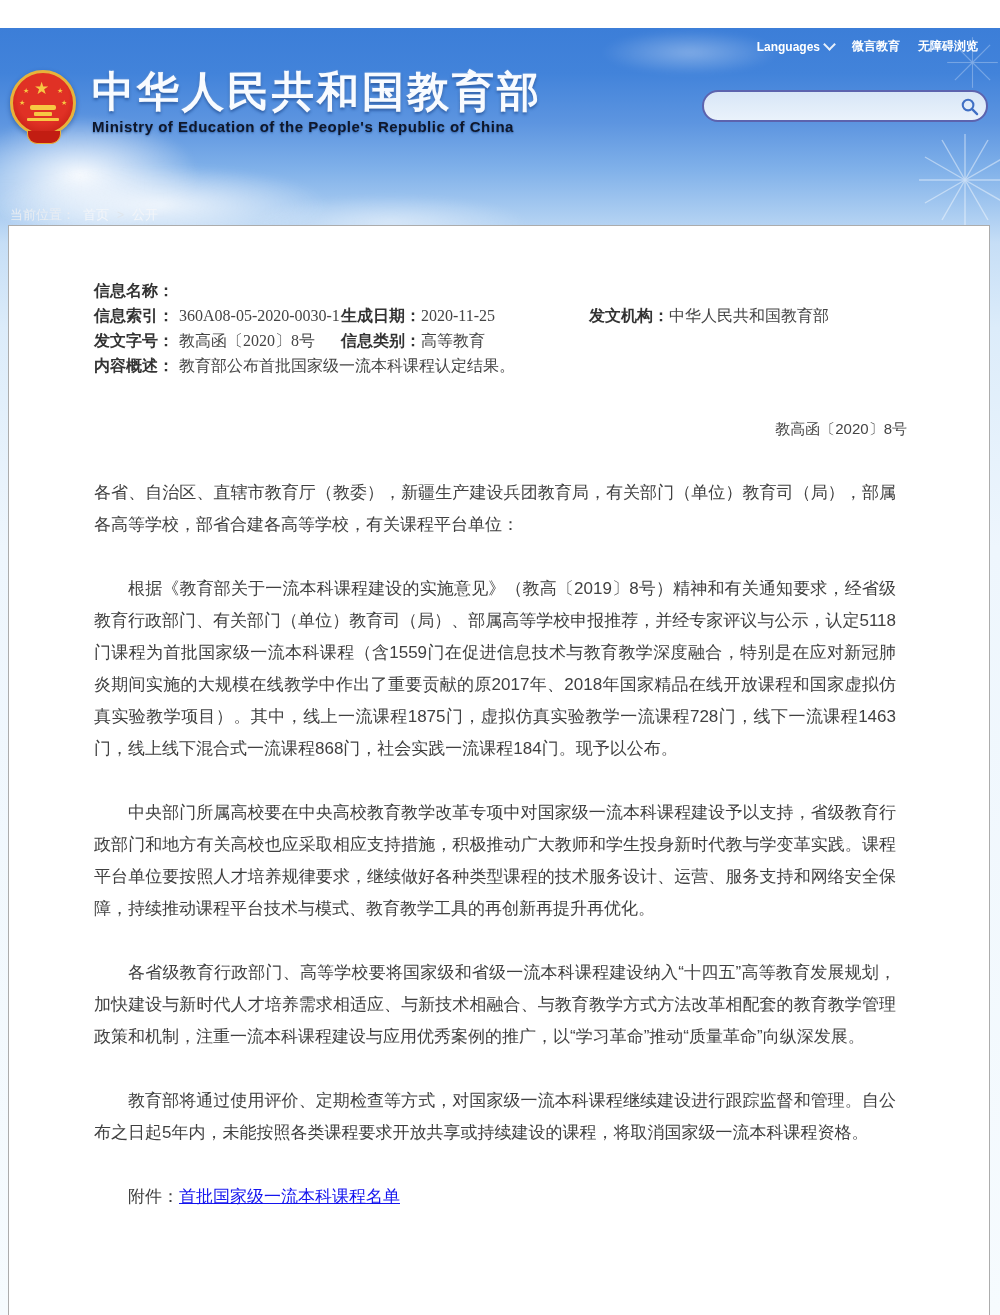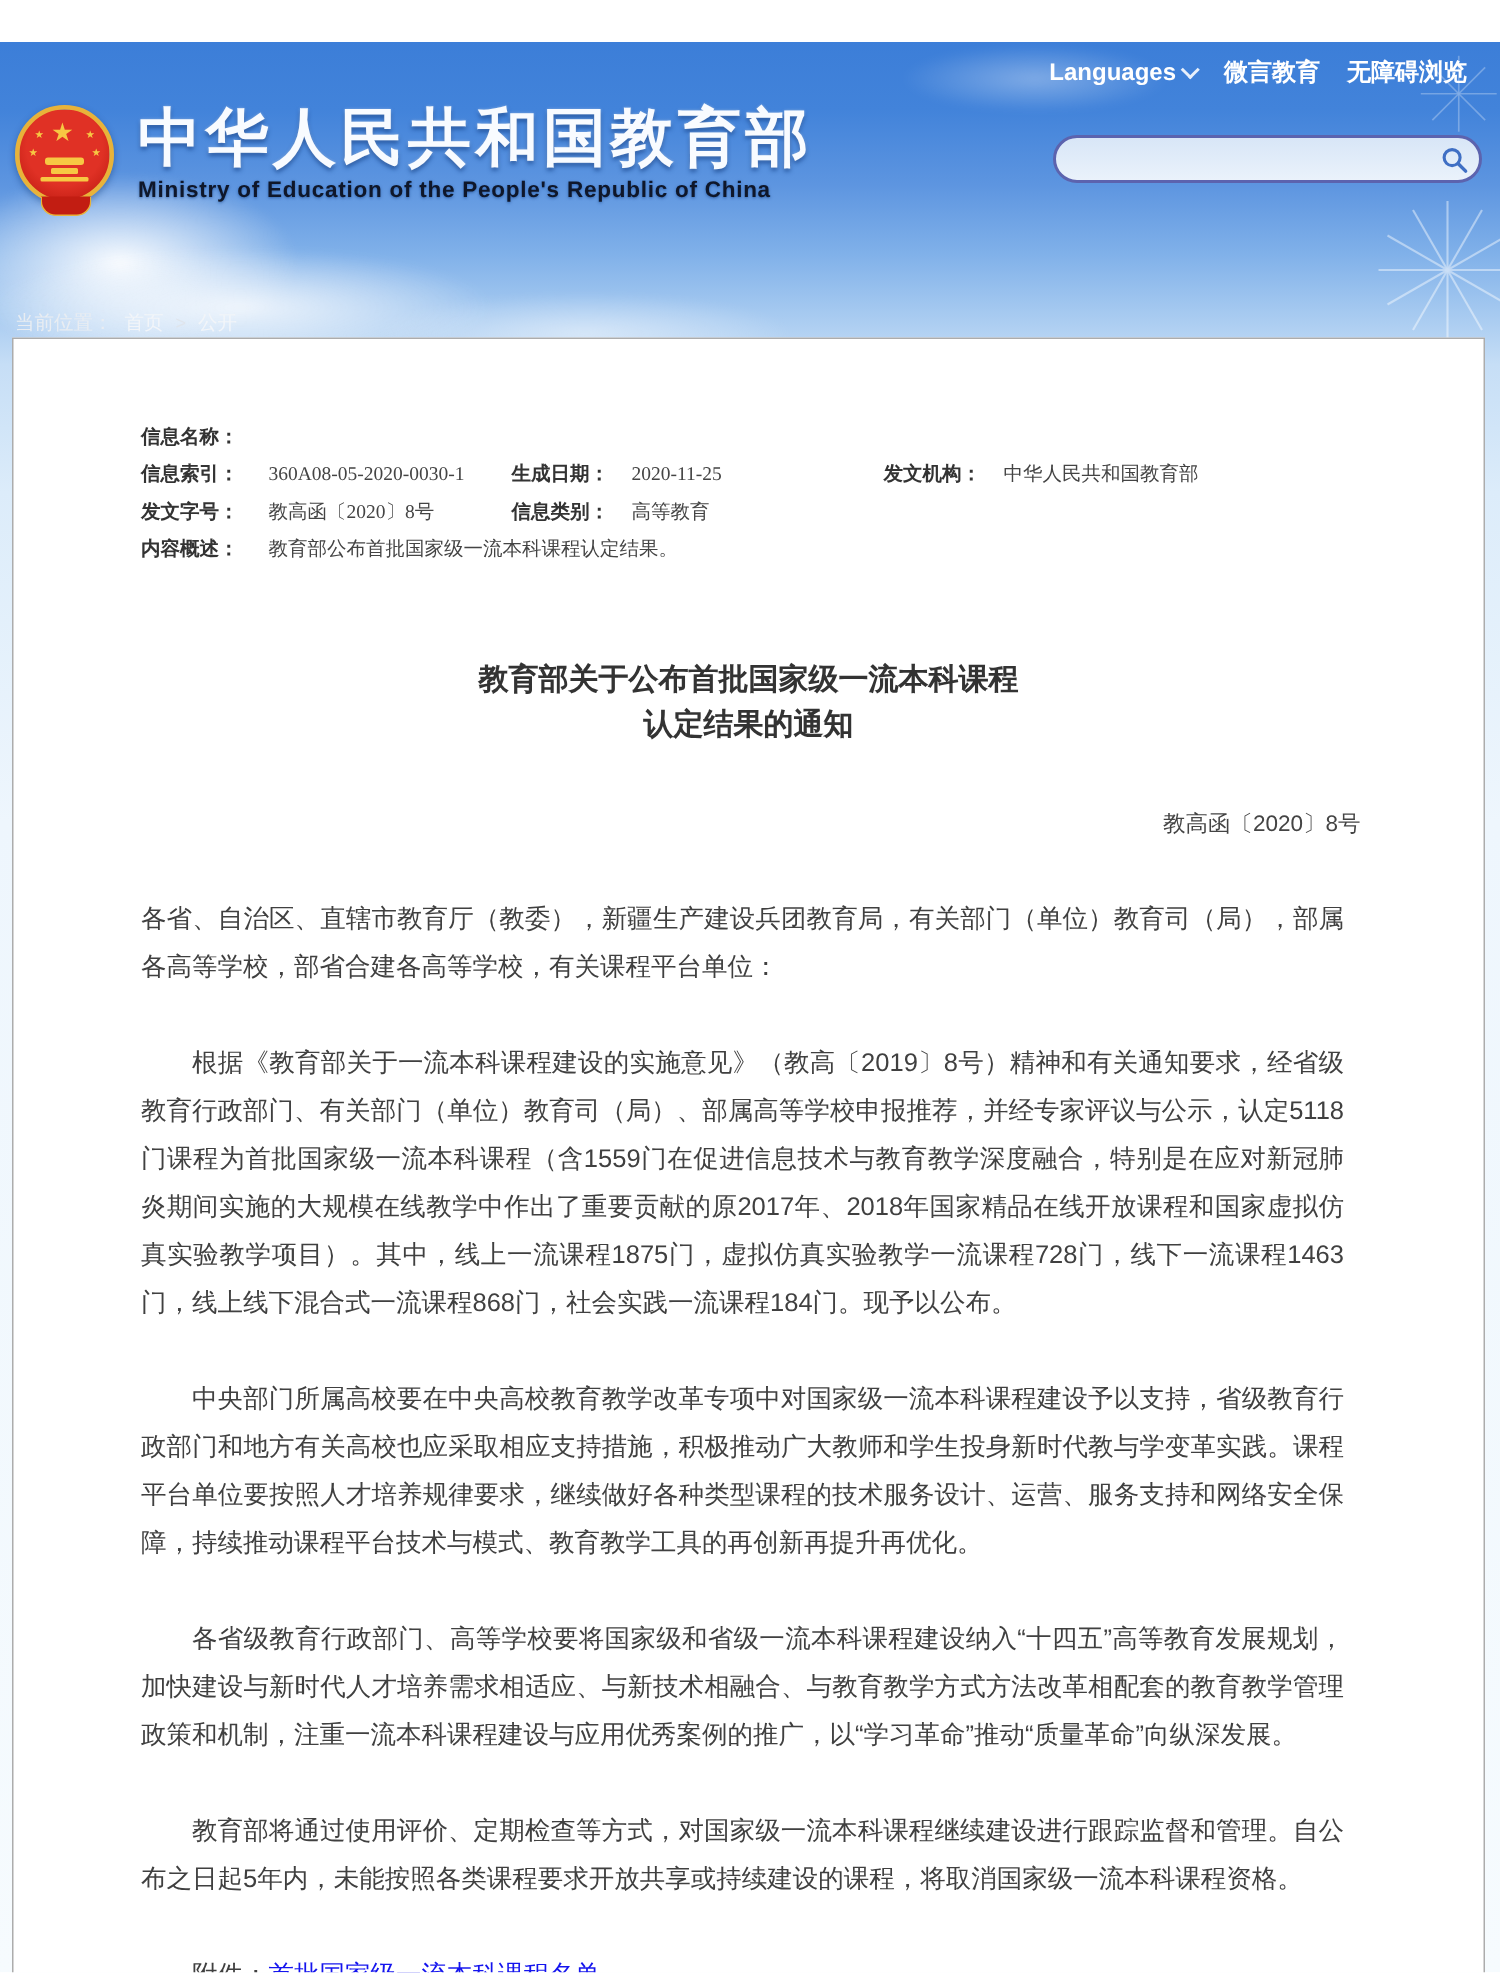--- a/index.html
+++ b/index.html
@@ -14,21 +14,21 @@
   .cloud{position:absolute;background:radial-gradient(ellipse at center,rgba(255,255,255,.95),rgba(255,255,255,0) 70%);filter:blur(3px);}
   .c1{left:-40px;top:115px;width:240px;height:120px;}
   .c2{left:-10px;top:165px;width:340px;height:80px;opacity:.85;}
   .c3{left:250px;top:195px;width:280px;height:55px;opacity:.5;}
   .c4{left:600px;top:30px;width:180px;height:45px;opacity:.35;}
   .dandelion{position:absolute;opacity:.55;}
   .d1{left:915px;top:130px;width:100px;height:100px;}
   .d2{left:945px;top:35px;width:55px;height:55px;opacity:.35;}
 
   
-  .toplinks{position:absolute;top:38px;right:22px;color:#fff;font-size:16px;font-weight:bold;display:flex;align-items:center;gap:18px;}
+  .toplinks{position:absolute;top:38px;right:22px;color:#fff;font-size:12px;font-weight:bold;display:flex;align-items:center;gap:18px;}
   .toplinks a{color:#fff;text-decoration:none;cursor:pointer;}
   .chev{display:inline-block;width:7px;height:7px;border-right:2px solid #e8f0fb;border-bottom:2px solid #e8f0fb;transform:rotate(45deg);margin-left:5px;vertical-align:2px;}
 
   
   .logo-row{position:absolute;left:10px;top:70px;display:flex;align-items:flex-start;}
   .emblem{position:relative;width:60px;height:60px;border-radius:50%;
           background:radial-gradient(circle at 50% 42%,#e03125 55%,#b5150c 100%);
           border:3px solid #e8b33a;box-shadow:0 2px 5px rgba(0,40,100,.4);flex:0 0 auto;}
   .emblem .ribbon{position:absolute;left:14px;top:58px;width:32px;height:12px;background:#c21d12;border:1px solid #e8b33a;border-top:none;border-radius:0 0 10px 10px;}
   .star{position:absolute;color:#f7c843;line-height:1;}
@@ -54,21 +54,21 @@
 
   
   .breadcrumb{position:absolute;left:10px;top:206px;font-size:13px;color:#e9edf2;display:flex;gap:8px;align-items:center;}
   .breadcrumb a{color:#f2f5f9;text-decoration:none;cursor:pointer;}
   .crumb-sep{color:#dfe5ec;font-size:12px;}
 
   
   .panel{position:absolute;left:8px;top:225px;width:982px;height:1100px;background:#fff;border:1px solid #acacac;box-sizing:border-box;}
 
   
-  .meta{margin:52px 60px 0 85px;font-family:"Liberation Serif","DejaVu Serif",serif;font-size:13px;color:#444;}
+  .meta{margin:52px 60px 0 85px;font-family:"Liberation Serif","DejaVu Serif",serif;font-size:16px;color:#444;}
   .m-row{display:flex;line-height:25px;white-space:nowrap;}
   .m-label{font-weight:bold;color:#333;width:85px;flex:0 0 auto;}
   .m-val{color:#444;}
   .w162{width:162px;flex:0 0 auto;}
   .w80{width:80px;flex:0 0 auto;}
   .w168{width:168px;flex:0 0 auto;}
 
   
   .doc-title{margin-top:60px;text-align:center;font-size:20px;font-weight:bold;color:#333;line-height:30px;}
   .doc-number{margin:42px 82px 0 0;text-align:right;font-size:15px;color:#444;}
@@ -179,24 +179,20 @@
         <span class="m-val w162">教高函〔2020〕8号</span>
         <span class="m-label w80">信息类别：</span>
         <span class="m-val">高等教育</span>
       </div>
       <div class="m-row">
         <span class="m-label">内容概述：</span>
         <span class="m-val">教育部公布首批国家级一流本科课程认定结果。</span>
       </div>
     </div>
 
-    <div class="doc-title">
-      <div>教育部关于公布首批国家级一流本科课程</div>
-      <div>认定结果的通知</div>
-    </div>
 
     <div class="doc-number">教高函〔2020〕8号</div>
 
     <div class="doc-body">
       <p class="no-indent">各省、自治区、直辖市教育厅（教委），新疆生产建设兵团教育局，有关部门（单位）教育司（局），部属各高等学校，部省合建各高等学校，有关课程平台单位：</p>
       <p>根据《教育部关于一流本科课程建设的实施意见》（教高〔2019〕8号）精神和有关通知要求，经省级教育行政部门、有关部门（单位）教育司（局）、部属高等学校申报推荐，并经专家评议与公示，认定5118门课程为首批国家级一流本科课程（含1559门在促进信息技术与教育教学深度融合，特别是在应对新冠肺炎期间实施的大规模在线教学中作出了重要贡献的原2017年、2018年国家精品在线开放课程和国家虚拟仿真实验教学项目）。其中，线上一流课程1875门，虚拟仿真实验教学一流课程728门，线下一流课程1463门，线上线下混合式一流课程868门，社会实践一流课程184门。现予以公布。</p>
       <p>中央部门所属高校要在中央高校教育教学改革专项中对国家级一流本科课程建设予以支持，省级教育行政部门和地方有关高校也应采取相应支持措施，积极推动广大教师和学生投身新时代教与学变革实践。课程平台单位要按照人才培养规律要求，继续做好各种类型课程的技术服务设计、运营、服务支持和网络安全保障，持续推动课程平台技术与模式、教育教学工具的再创新再提升再优化。</p>
       <p>各省级教育行政部门、高等学校要将国家级和省级一流本科课程建设纳入“十四五”高等教育发展规划，加快建设与新时代人才培养需求相适应、与新技术相融合、与教育教学方式方法改革相配套的教育教学管理政策和机制，注重一流本科课程建设与应用优秀案例的推广，以“学习革命”推动“质量革命”向纵深发展。</p>
       <p>教育部将通过使用评价、定期检查等方式，对国家级一流本科课程继续建设进行跟踪监督和管理。自公布之日起5年内，未能按照各类课程要求开放共享或持续建设的课程，将取消国家级一流本科课程资格。</p>
       <div class="attachment">

